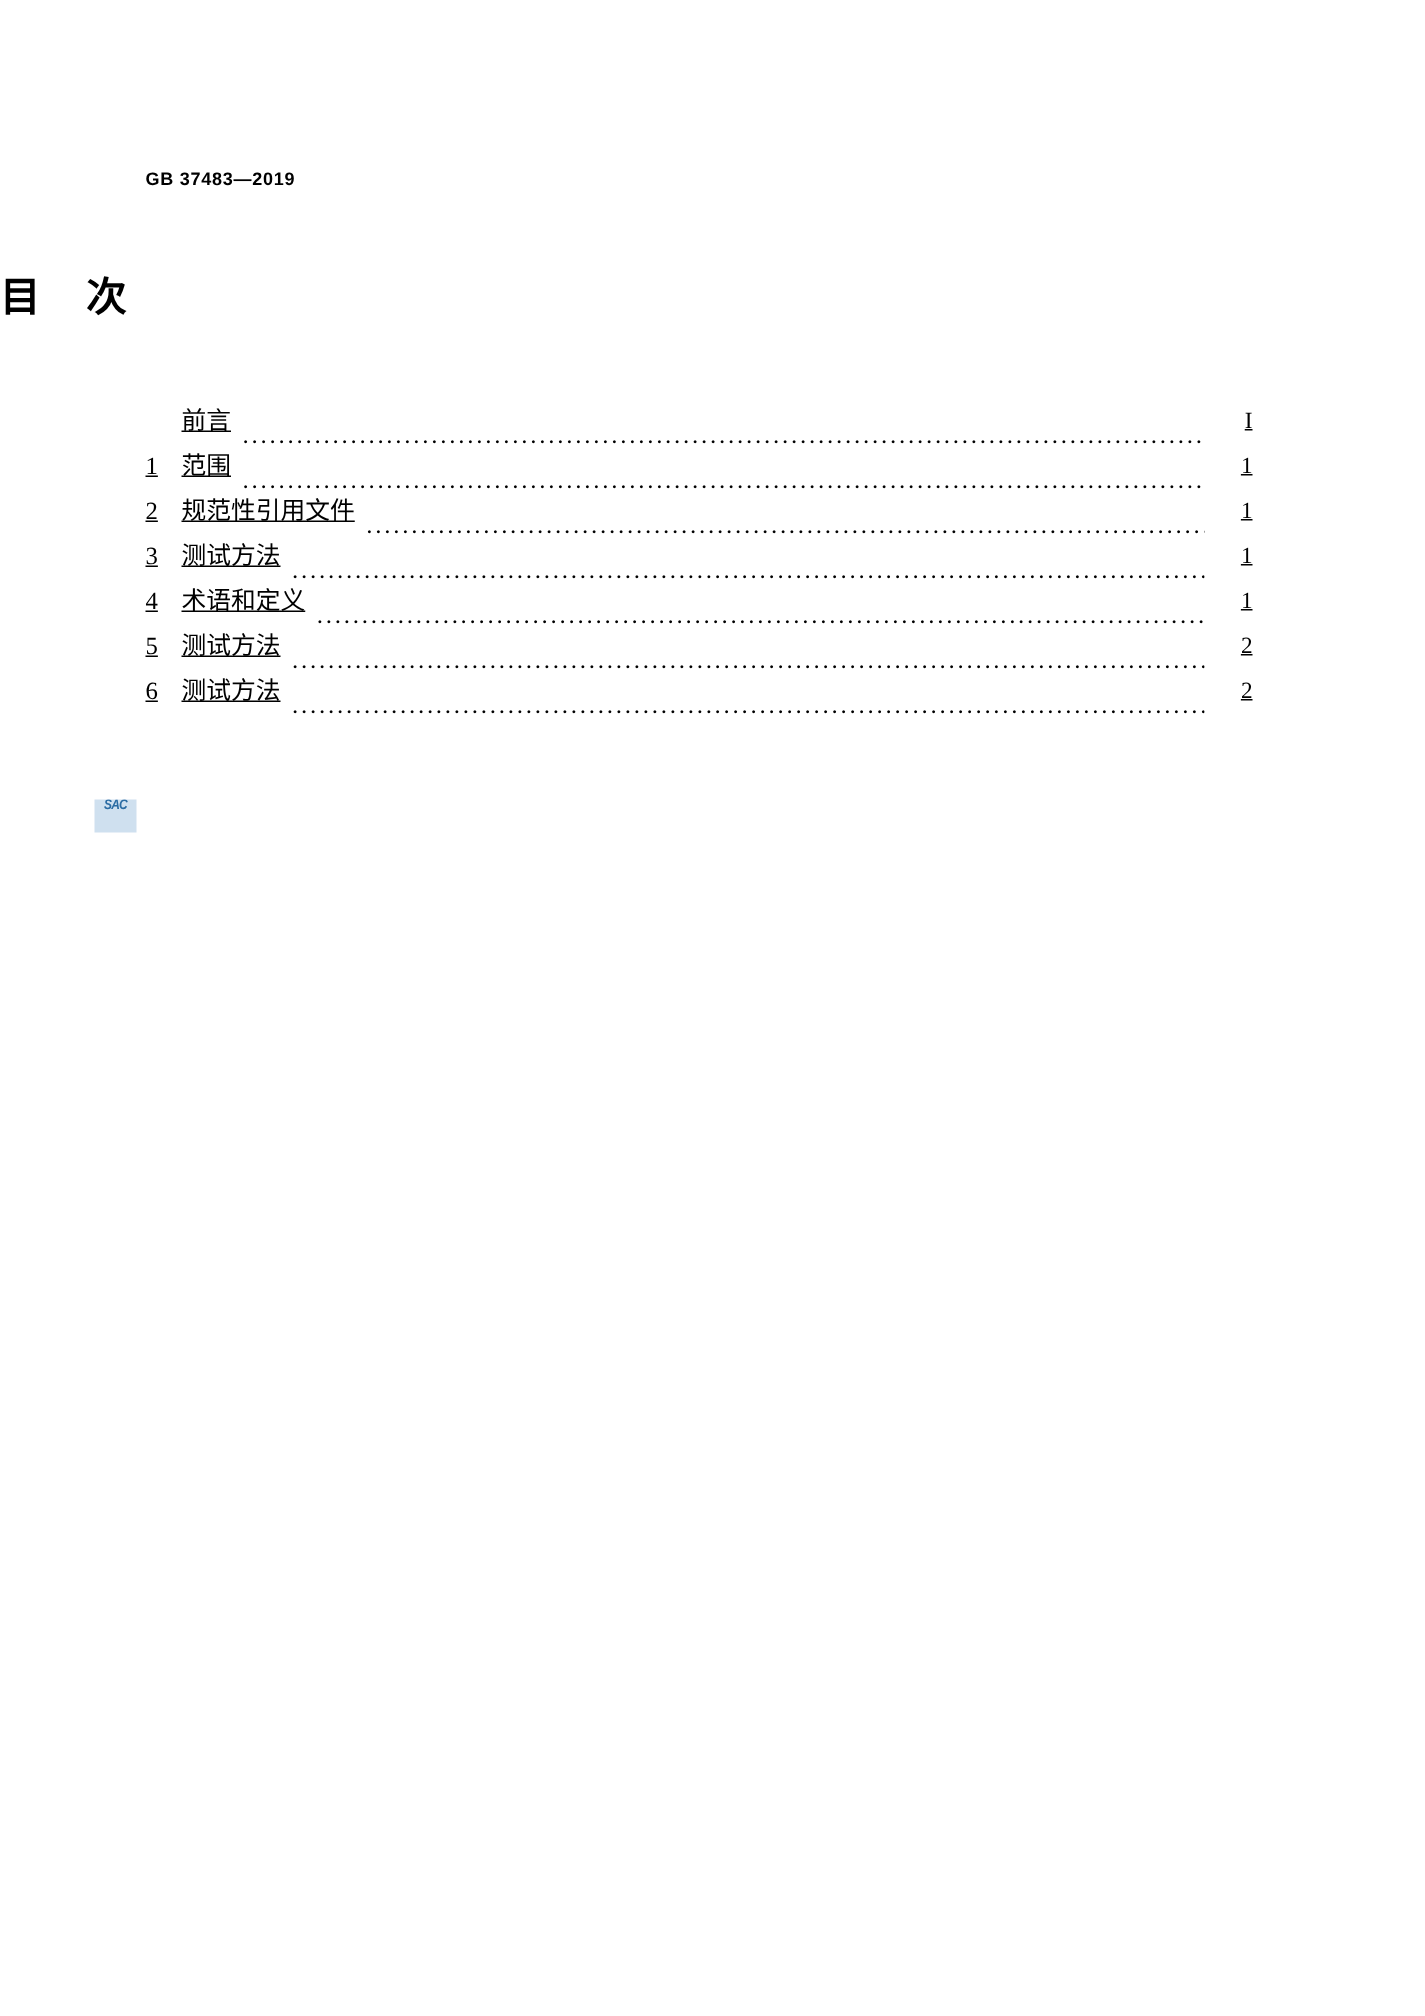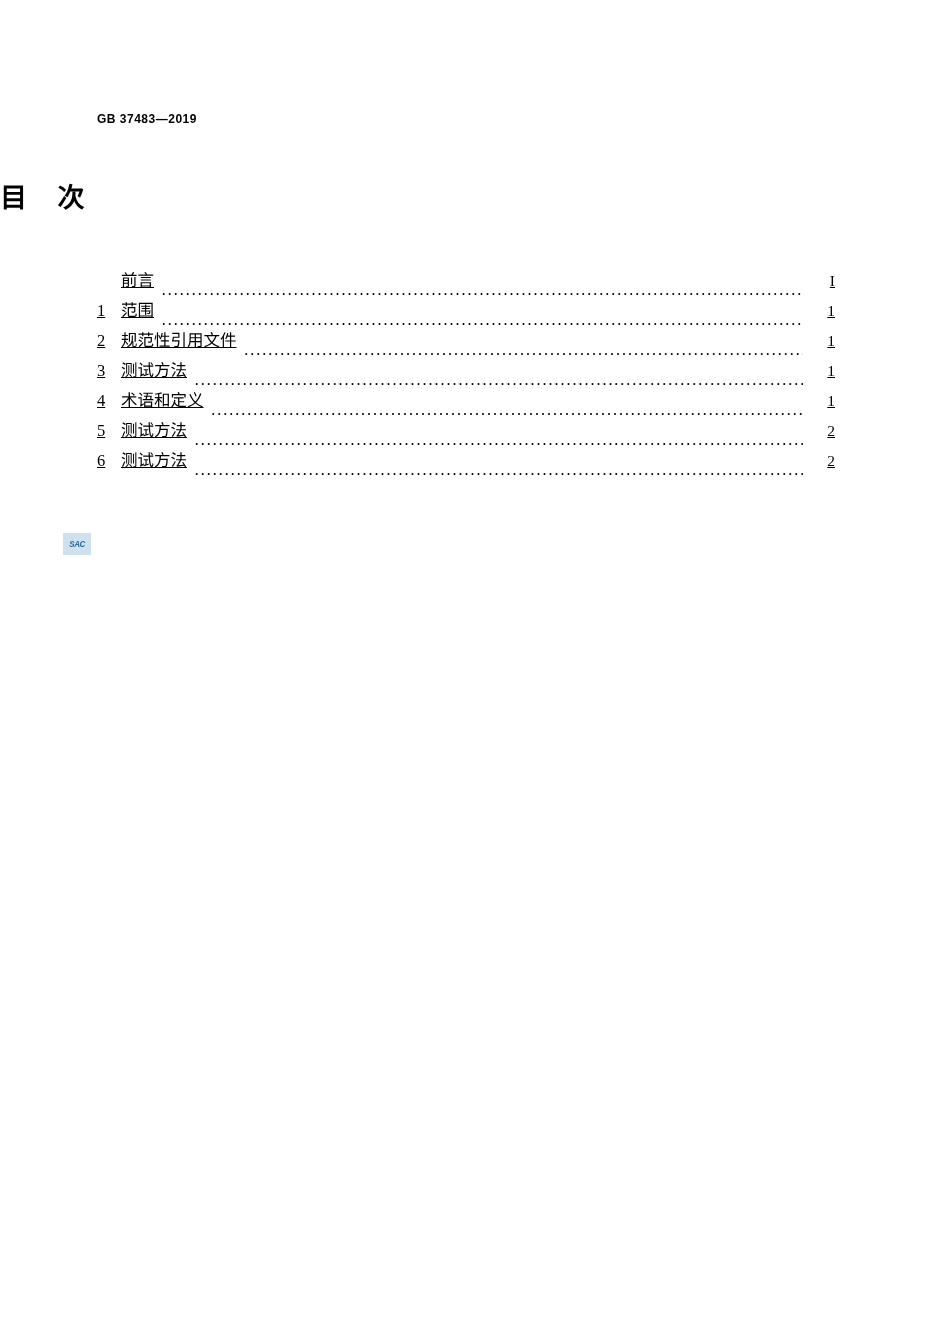--- a/index.html
+++ b/index.html
@@ -112,21 +112,20 @@
 
   
   .sac-logo {
     position: absolute;
     left: 63px;
     top: 533px;
     width: 28px;
     height: 22px;
     background: #cfe0ef;
     display: flex;
-    align-items: center;
     justify-content: center;
     overflow: hidden;
   }
   .sac-logo span {
     font-family: "Liberation Sans", "DejaVu Sans", sans-serif;
     font-size: 8px;
     font-weight: bold;
     font-style: italic;
     color: #2b6ca3;
     letter-spacing: -0.5px;

